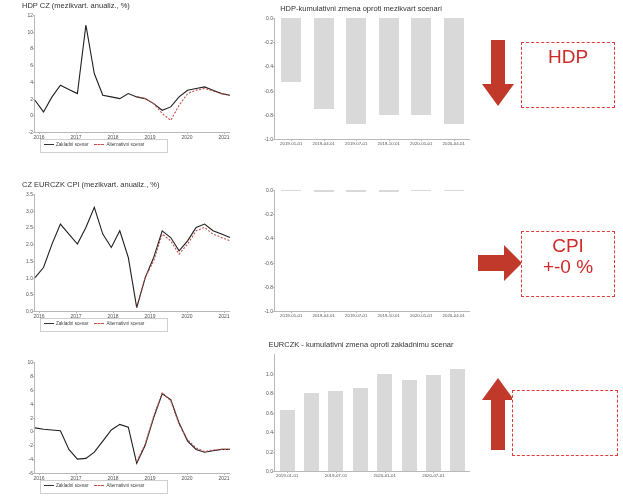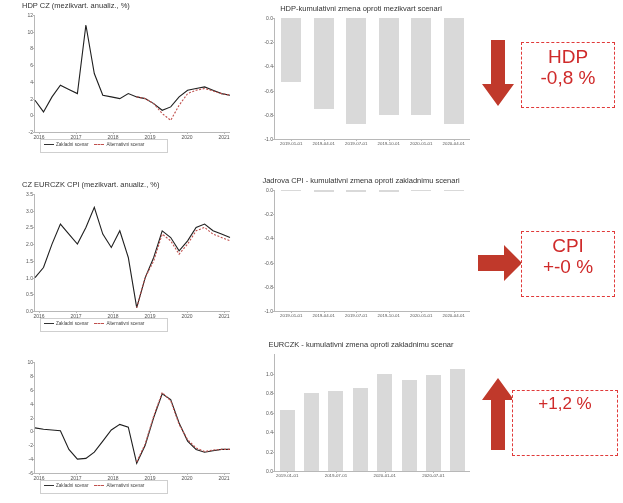--- a/index.html
+++ b/index.html
@@ -276,21 +276,20 @@
       <div class="xtick" style="left: 113.75px;"></div>
       <div class="xlab" style="left: 113.75px; font-size: 4.4px;">2019-10-01</div>
       <div class="xtick" style="left: 146.25px;"></div>
       <div class="xlab" style="left: 146.25px; font-size: 4.4px;">2020-01-01</div>
       <div class="xtick" style="left: 178.75px;"></div>
       <div class="xlab" style="left: 178.75px; font-size: 4.4px;">2020-04-01</div>
     </div>
 </div>
 
 <div class="panel" style="left:244px;top:176px;width:234px;height:160px;">
-  <div class="chart-title">Jadrova CPI - kumulativni zmena oproti zakladnimu scenari</div>
   <div class="plot" id="bars-cpi" style="position:absolute;left:30px;top:14px;width:196px;height:122px;">
       <div class="ytick" style="top: 0px;"></div>
       <div class="ylab" style="top: 0px;">0.0</div>
       <div class="ytick" style="top: 24.2px;"></div>
       <div class="ylab" style="top: 24.2px;">-0.2</div>
       <div class="ytick" style="top: 48.4px;"></div>
       <div class="ylab" style="top: 48.4px;">-0.4</div>
       <div class="ytick" style="top: 72.6px;"></div>
       <div class="ylab" style="top: 72.6px;">-0.6</div>
       <div class="ytick" style="top: 96.8px;"></div>
@@ -352,33 +351,31 @@
     </div>
 </div>
 
 <div class="arrow" style="left:480px;top:40px;width:36px;height:72px;">
   <svg width="36" height="72" viewBox="0 0 36 72">
     <polygon points="11,0 25,0 25,44 34,44 18,66 2,44 11,44" fill="#c0392b"></polygon>
   </svg>
 </div>
 <div class="callout" style="left:521px;top:42px;width:94px;height:66px;">
   <span>HDP</span>
-  <span class="l2">-0,8 %</span>
 </div>
 
 <div class="arrow" style="left:478px;top:242px;width:46px;height:42px;">
   <svg width="46" height="42" viewBox="0 0 46 42">
     <polygon points="0,13 26,13 26,3 44,21 26,39 26,29 0,29" fill="#c0392b"></polygon>
   </svg>
 </div>
 <div class="callout" style="left:521px;top:231px;width:94px;height:66px;">
   <span>CPI</span>
   <span class="l2">+-0 %</span>
 </div>
 
 <div class="arrow" style="left:480px;top:374px;width:36px;height:78px;">
   <svg width="36" height="78" viewBox="0 0 36 78">
     <polygon points="18,4 34,26 25,26 25,76 11,76 11,26 2,26" fill="#c0392b"></polygon>
   </svg>
 </div>
 <div class="callout" style="left:512px;top:390px;width:106px;height:66px;font-size:17px;">
-  <span class="l2">+1,2 %</span>
 </div>
 
 </body></html>

